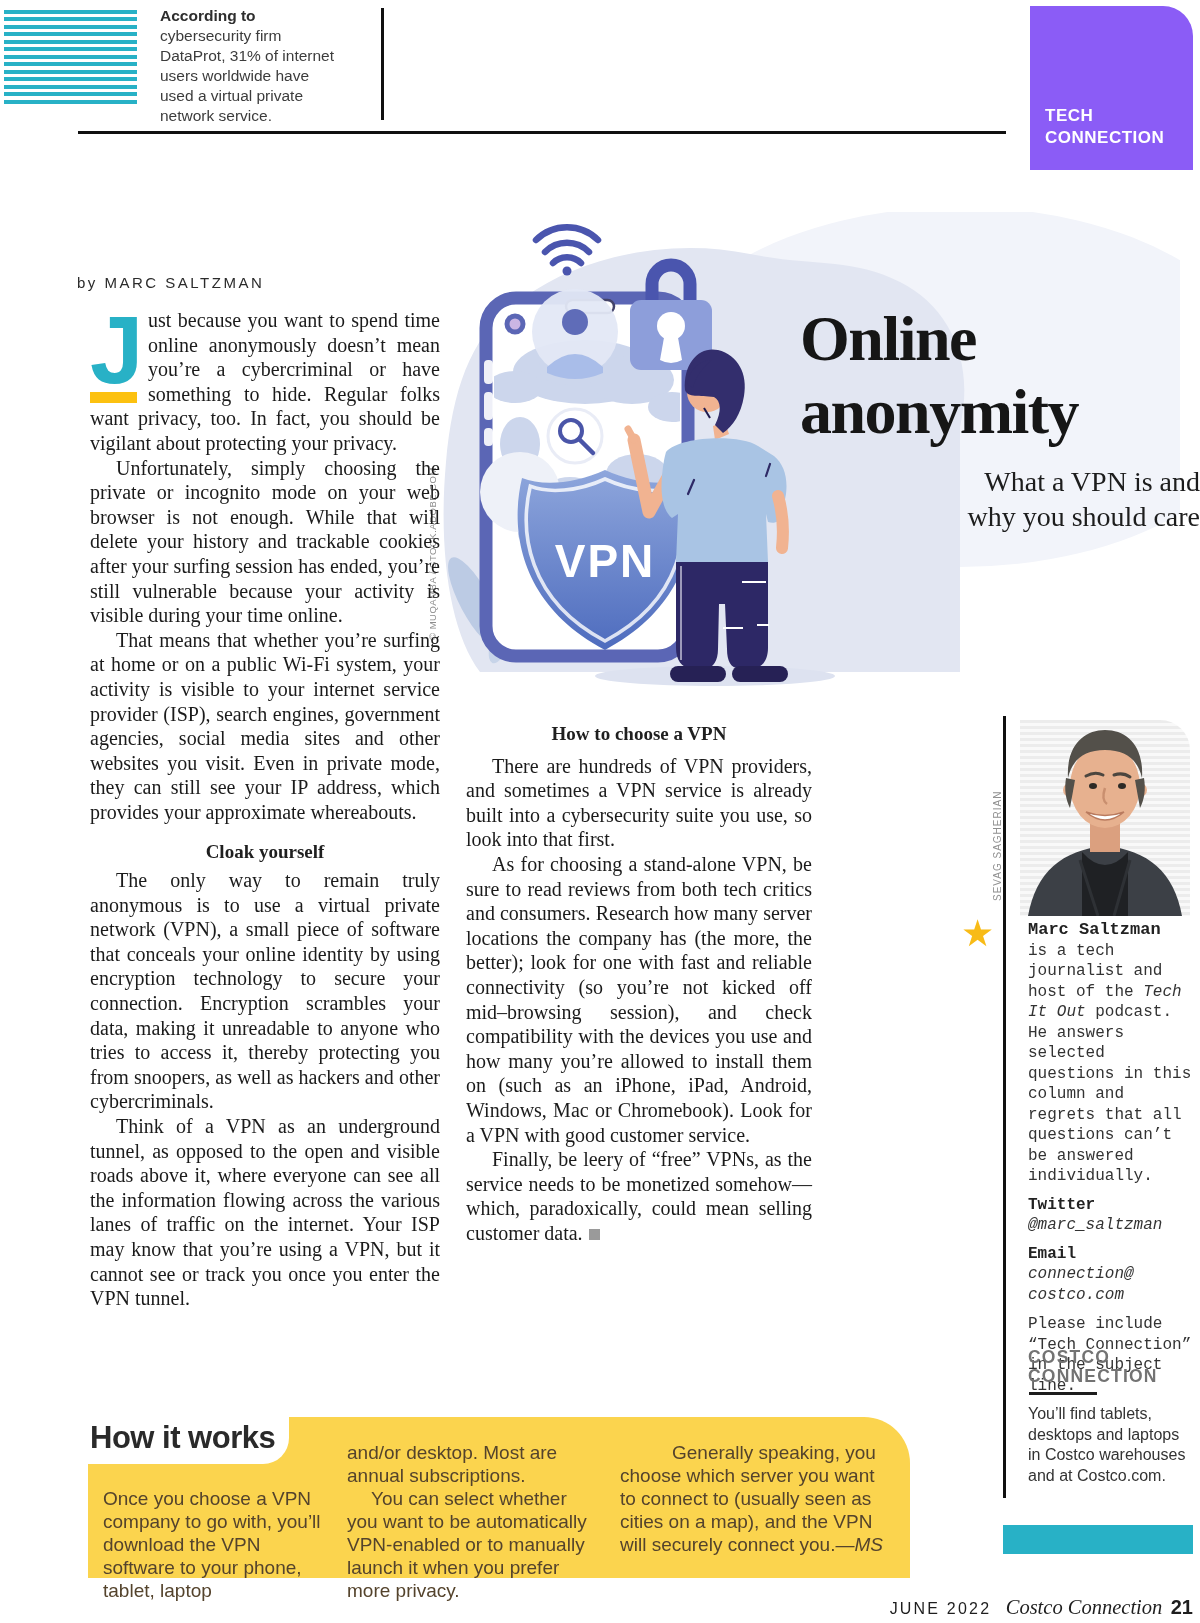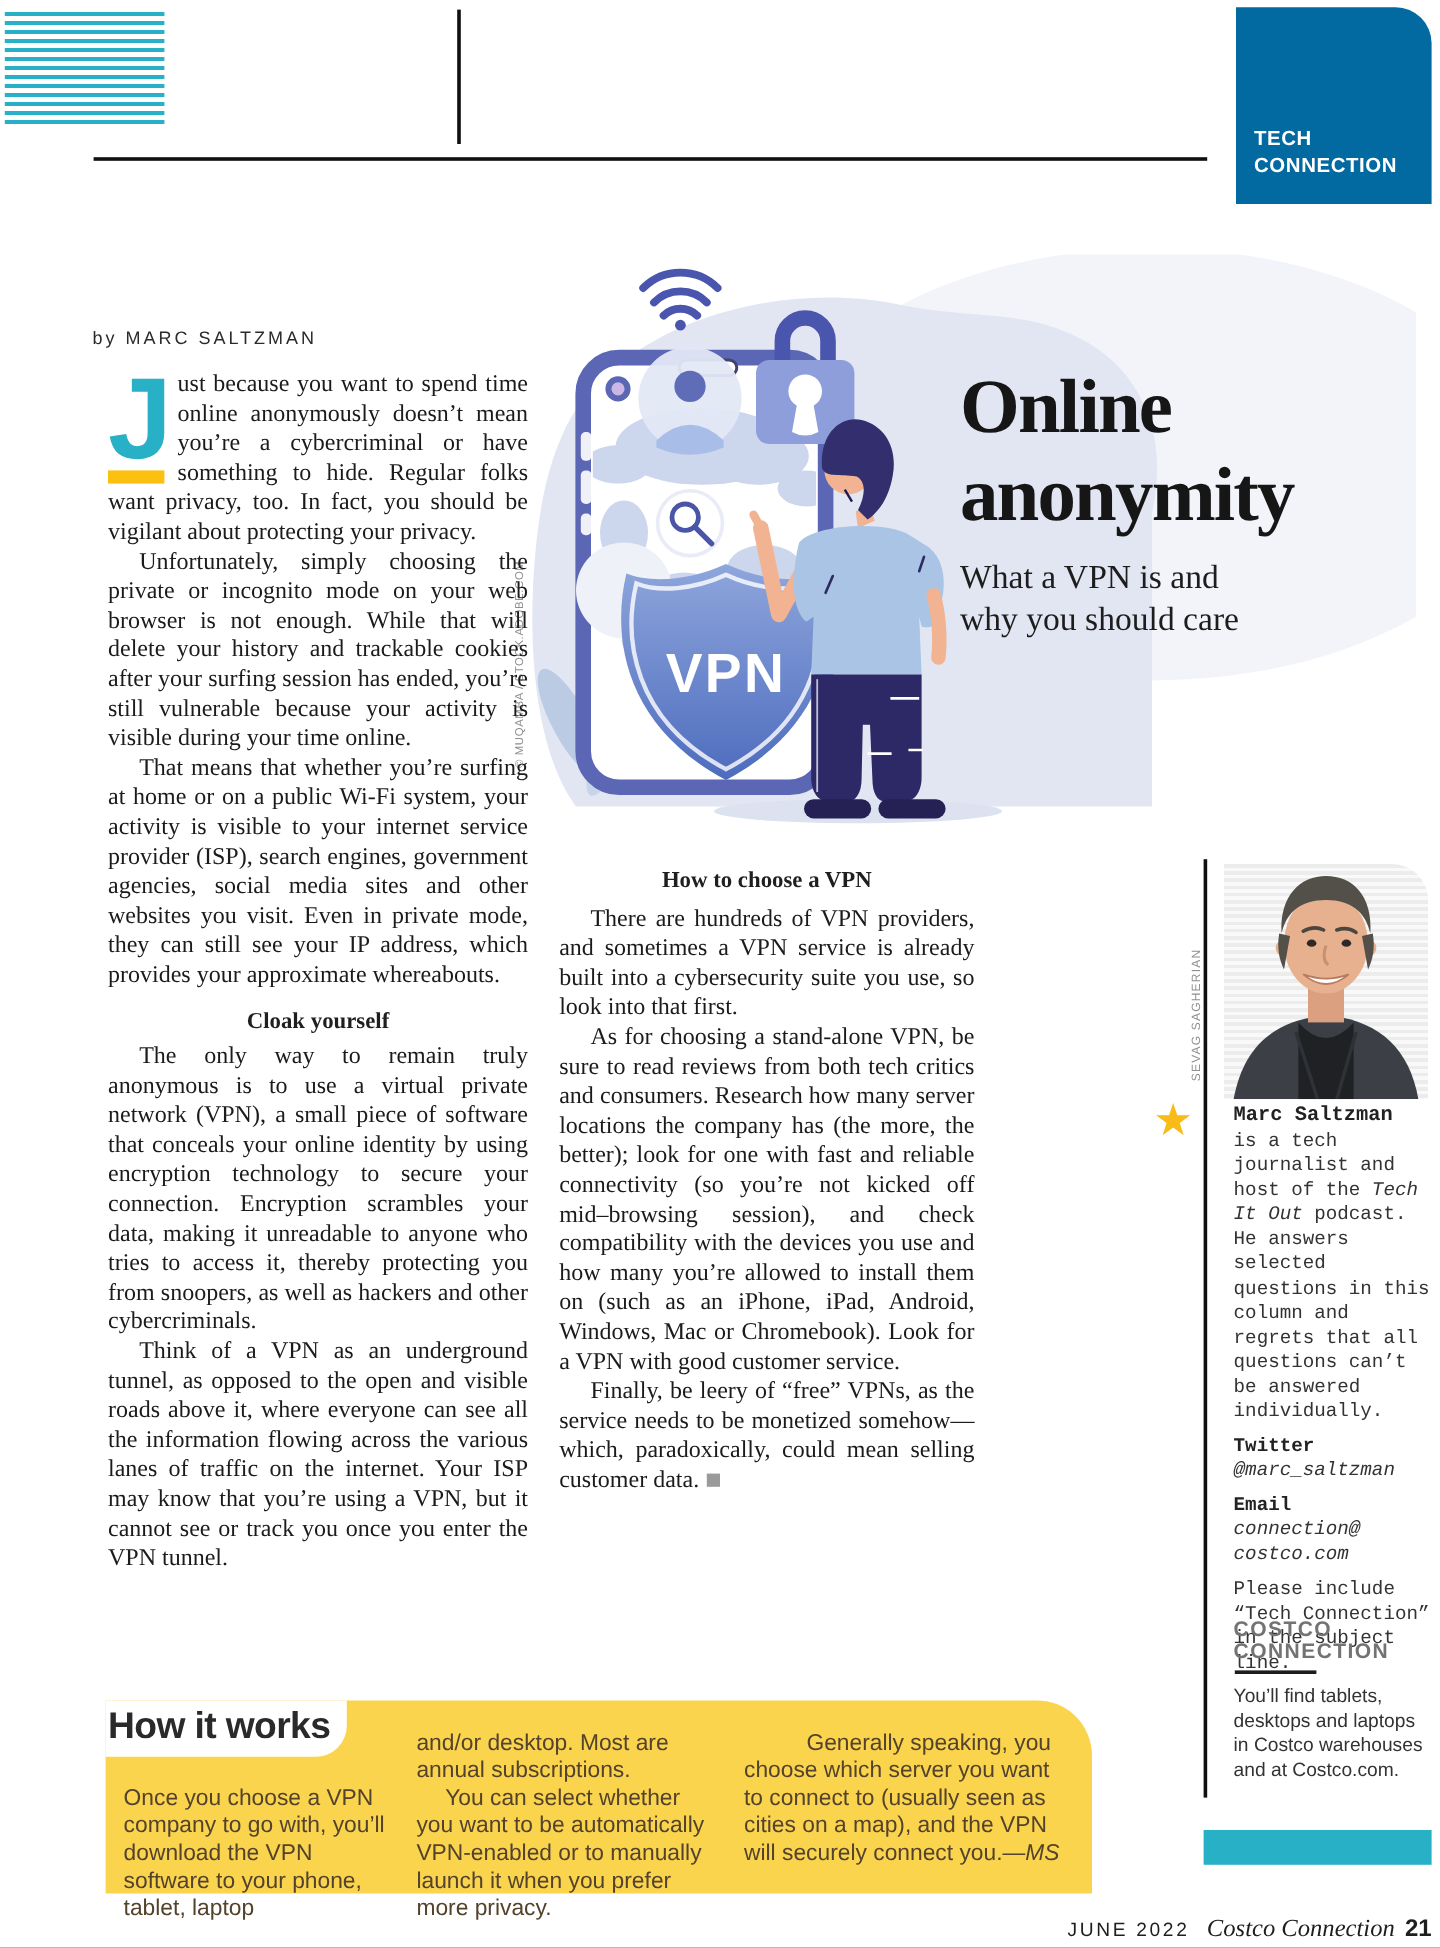--- a/index.html
+++ b/index.html
@@ -7,21 +7,21 @@
         font-family:"Liberation Sans",sans-serif;overflow:hidden;}
   .abs{position:absolute;}
 
   
   .stripes{left:4px;top:10px;width:133px;height:94px;
     background:repeating-linear-gradient(to bottom,#28b1c6 0 3.6px,#ffffff 3.6px 7.5px);}
   .callout{left:160px;top:6px;width:186px;font-size:15.5px;line-height:20px;color:#3c3c3c;}
   .callout b{color:#2e2e2e;}
   .callout-vline{left:381px;top:8px;width:3px;height:112px;background:#101010;}
   .hrule{left:78px;top:131px;width:928px;height:3px;background:#101010;}
-  .techbox{left:1030px;top:6px;width:163px;height:164px;background:#0369a1;
+  .techbox{left:1030px;top:6px;width:163px;height:164px;background:#8b5cf6;
     border-radius:0 30px 0 0;color:#fff;font-weight:bold;font-size:17px;line-height:22px;
     letter-spacing:.5px;padding:99px 0 0 15px;box-sizing:border-box;}
 
   .byline{left:77px;top:274px;font-size:15px;letter-spacing:2.5px;color:#2b2b2b;}
 
   
   .serifcol{font-family:"Liberation Serif",serif;font-size:20px;line-height:24.6px;
     color:#1b1b1b;text-align:justify;}
   .serifcol p{margin:0;}
   .ind{text-indent:26px;}
@@ -33,21 +33,21 @@
   .dropfloat{float:left;width:58px;height:97px;position:relative;}
   .dc-j{position:absolute;left:0;top:-6px;font-family:"Liberation Sans",sans-serif;
     font-weight:bold;font-size:96px;line-height:96px;color:#28b1c6;letter-spacing:-2px;}
   .dc-bar{position:absolute;left:0;bottom:2px;width:47px;height:11px;background:#fcc110;}
   .endmark{display:inline-block;width:11px;height:11px;background:#9a9a9a;margin-left:6px;}
 
   
   .headline{left:800px;top:302px;width:400px;font-family:"Liberation Serif",serif;
     font-weight:bold;font-size:64px;line-height:73px;color:#161616;letter-spacing:-1.5px;}
   .subtitle{margin-top:16px;font-weight:normal;font-size:28px;line-height:35px;
-    letter-spacing:0;color:#1d1d1d;}
+    letter-spacing:0;color:#1d1d1d;text-align:right;}
 
   
   .side-line{left:1003px;top:716px;width:3px;height:782px;background:#101010;}
   .star{left:961px;top:915px;font-size:37px;color:#f8bb17;line-height:37px;}
   .photo-credit{left:992px;top:716px;height:185px;writing-mode:vertical-rl;
     transform:rotate(180deg);font-size:10px;letter-spacing:1px;color:#8f8f8f;}
   .photo{left:1020px;top:720px;width:170px;height:196px;border-radius:0 30px 0 0;overflow:hidden;
     background:repeating-linear-gradient(to bottom,#ececec 0 3px,#f9f9f9 3px 6px);}
   .bio{left:1028px;top:920px;width:166px;font-size:16px;line-height:20.5px;color:#333;font-family:Liberation Mono, monospace;}
   .bio .name{font-weight:bold;font-size:17px;color:#222;}
@@ -81,20 +81,21 @@
   .footer .fdate{font-size:16px;letter-spacing:2.2px;}
   .footer .fmag{font-family:"Liberation Serif",serif;font-style:italic;font-size:20.5px;margin:0 4px 12px 10px;}
   .footer .fpage{font-size:20px;font-weight:bold;}
 </style>
 </head>
 <body>
 
 <div class="page">
 
   <div class="abs stripes"></div>
+  <div class="abs callout"><b>According to</b><span> cybersecurity firm DataProt, 31% of internet users worldwide have used a virtual private network service.</span></div>
   <div class="abs callout-vline"></div>
   <div class="abs hrule"></div>
   <div class="abs techbox">
     <div>TECH</div>
     <div>CONNECTION</div>
   </div>
 
   <div class="abs byline">by MARC SALTZMAN</div>
 
   <svg class="abs" style="left:420px;top:212px;" width="760" height="480" viewBox="0 0 760 480">

